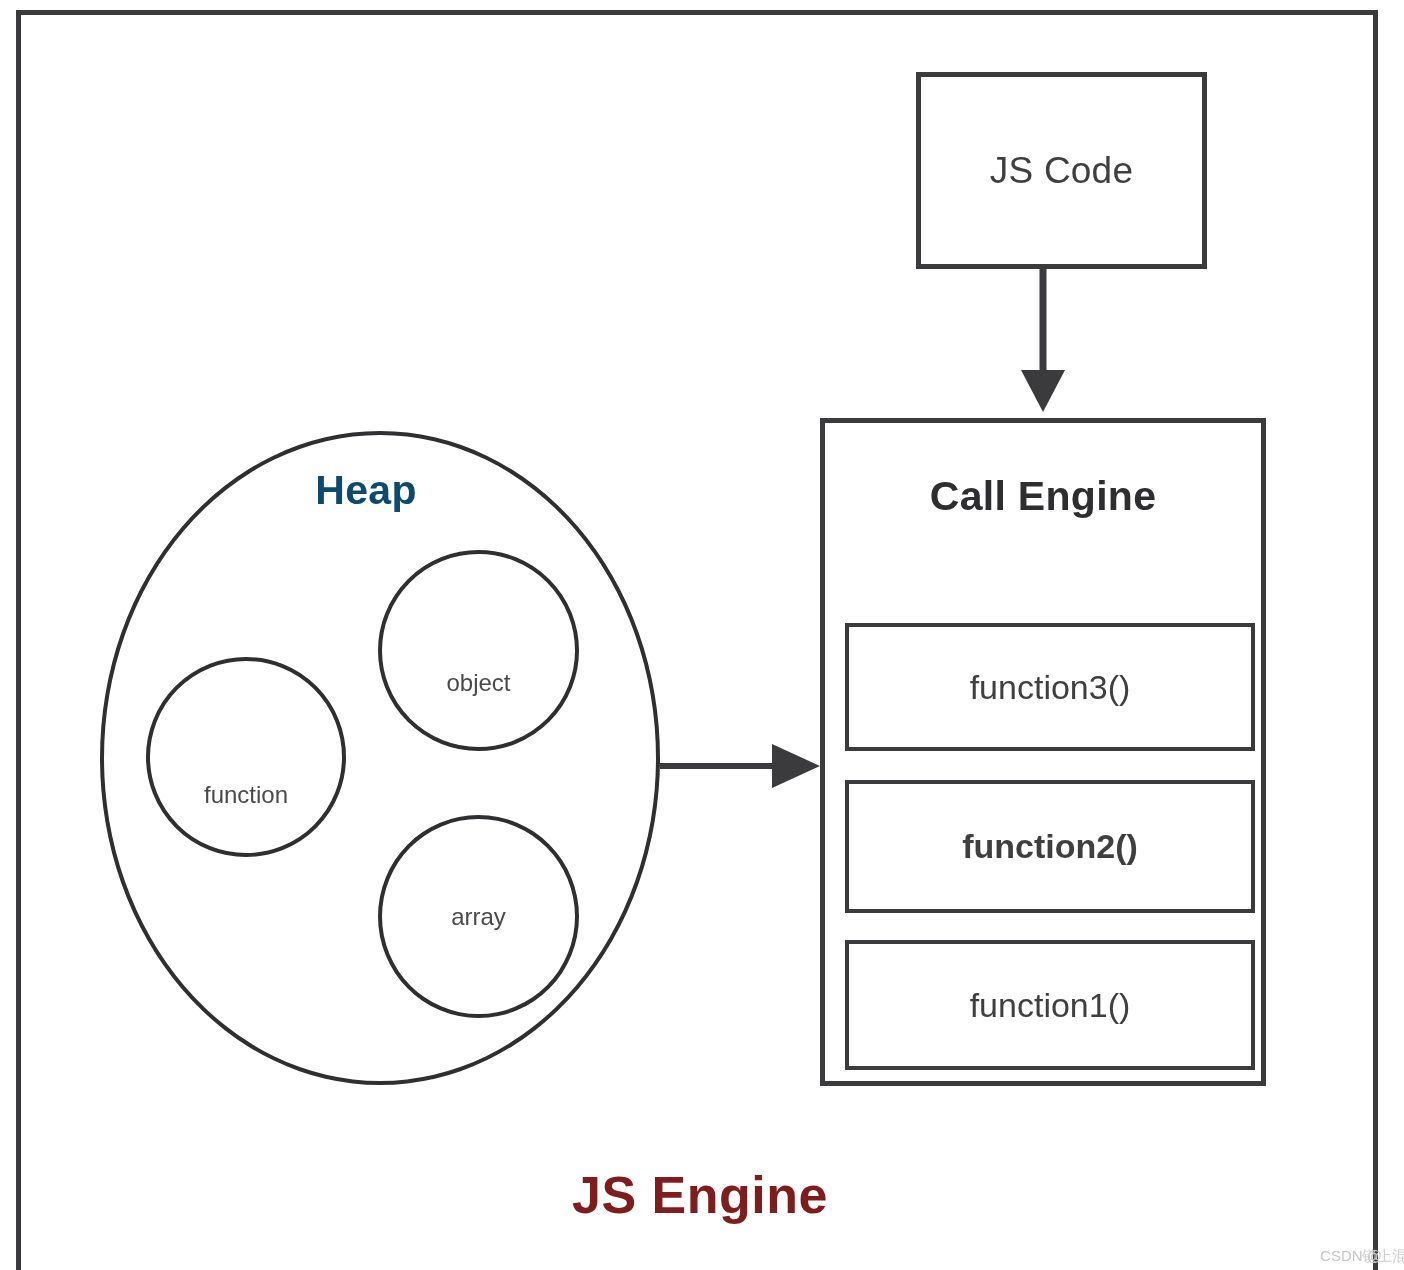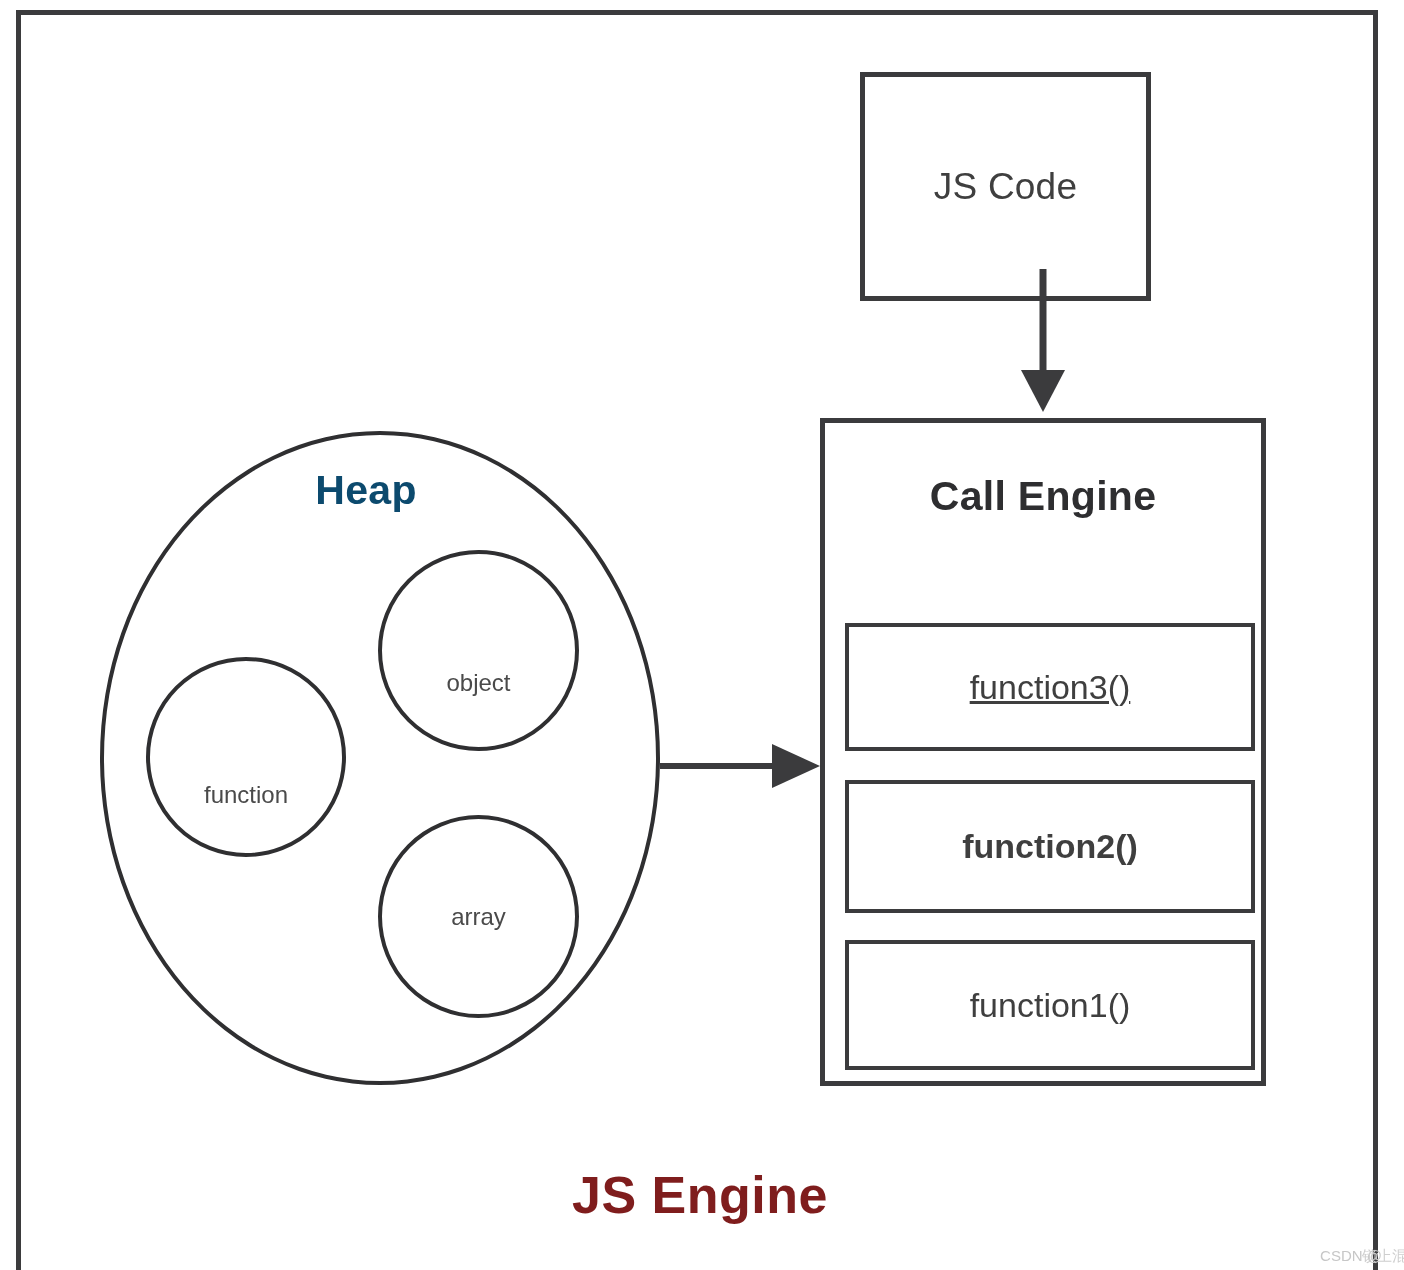--- a/index.html
+++ b/index.html
@@ -37,24 +37,24 @@
   .box {
     position: absolute;
     box-sizing: border-box;
     background: #ffffff;
     border: 5px solid #3b3b3d;
     display: flex;
     align-items: center;
     justify-content: center;
   }
   .js-code-box {
-    left: 860px;
+    left: 916px;
     top: 72px;
     width: 291px;
-    height: 229px;
+    height: 197px;
   }
   .js-code-label {
     font-size: 37px;
     font-weight: 400;
     color: #3f3f3f;
     letter-spacing: 0.2px;
   }
 
   .call-stack-box {
     left: 820px;
@@ -82,21 +82,21 @@
     box-sizing: border-box;
     border: 4px solid #3b3b3d;
     background: #ffffff;
     display: flex;
     align-items: center;
     justify-content: center;
     font-size: 34px;
     font-weight: 400;
     color: #3f3f3f;
   }
-  .frame-0 { top: 200px; height: 128px; text-decoration: underline; }
+  .frame-0 { top: 200px; height: 128px; }
   .frame-1 { top: 357px; height: 133px; font-weight: bold; }
   .frame-2 { top: 517px; height: 130px; }
 
   
   .heap-ellipse {
     position: absolute;
     left: 100px;
     top: 431px;
     width: 560px;
     height: 654px;

